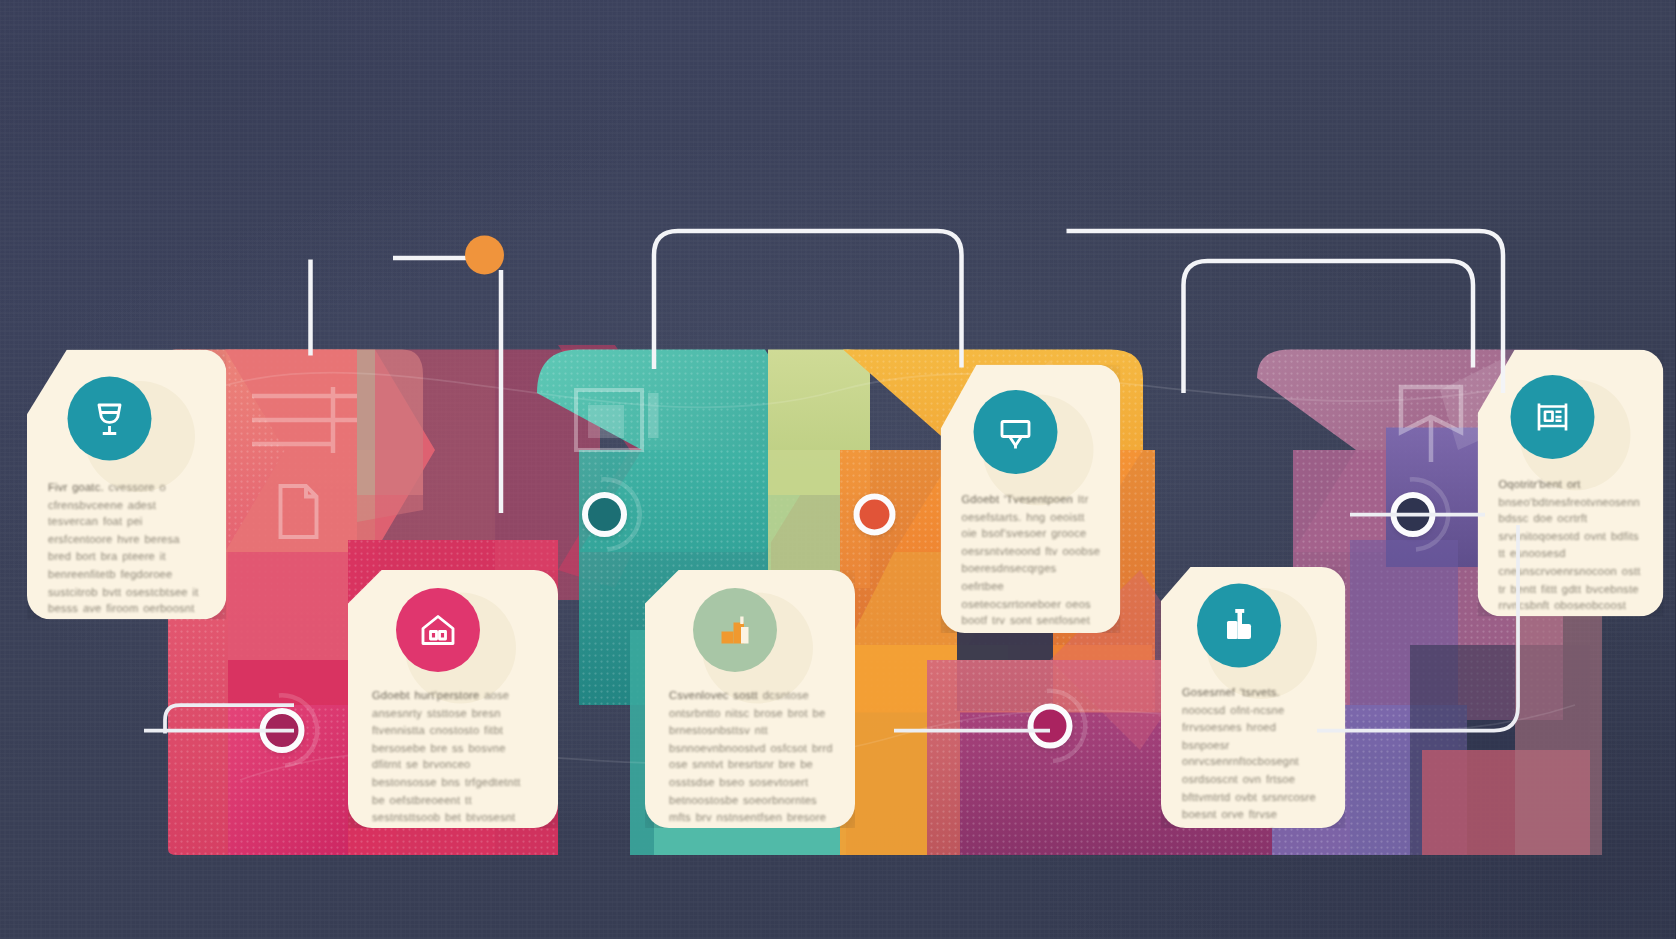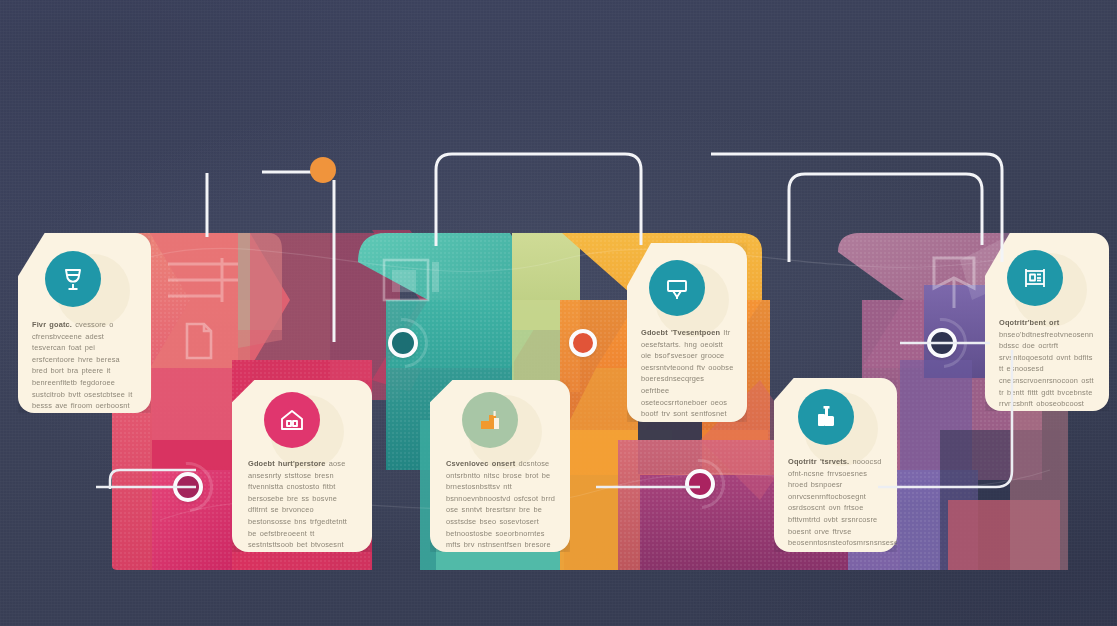--- a/index.html
+++ b/index.html
@@ -130,21 +130,21 @@
 
   .card-body{
     position:absolute; z-index:2;
     color:#8e8778;
     font-size:7.4px; line-height:11.6px;
     letter-spacing:.15px;
     filter: blur(.62px);
     word-spacing:1px;
     font-family:"Liberation Sans", sans-serif;
   }
-  .card-body .lede{ color:#6d6659; font-weight:700; }
+  .card-body .lede{ color:#6d6659; font-weight:400; }
 </style>
 </head>
 <body>
 
 <div id="stage">
 
   <div id="bg-vignette"></div>
   <div id="bg-noise"></div>
 
   <div id="ribbon">
@@ -386,21 +386,21 @@
       <div class="icon-blob" style="left:38px; top:15px;"></div>
       <div class="icon-circle" style="left:32px; top:12px; background:#a8c6a6;">
         <svg width="28" height="28" viewBox="0 0 28 28" aria-hidden="true">
           <rect x="5" y="15" width="8" height="8" fill="#f0992f"></rect>
           <rect x="13" y="9" width="7" height="14" fill="#f0992f"></rect>
           <rect x="18" y="12" width="5" height="11" fill="#fbf3e2"></rect>
           <rect x="17.5" y="5" width="2.2" height="5" fill="#fbf3e2"></rect>
         </svg>
       </div>
       <div class="card-body" style="left:16px; top:78px; width:110px;">
-        <span class="lede">Csvenlovec onsert</span>
+        <span class="lede">Csvenlovec sostt</span>
         <span>dcsntose ontsrbntto nitsc brose brot be brnestosnbsttsv ntt bsnnoevnbnoostvd osfcsot brrd ose snntvt bresrtsnr bre be osstsdse bseo sosevtosert betnoostosbe soeorbnorntes mfts brv nstnsentfsen bresore owe hsuse sesnrf trstobred brrast qf ose ose brmcootm.</span>
       </div>
     </div>
   </div>
 
   <div class="card card-top" style="left:627px; top:243px; width:120px; height:179px;">
     <div class="card-inner">
       <div class="icon-blob" style="left:28px; top:20px;"></div>
       <div class="icon-circle" style="left:22px; top:17px; background:#1f97a8;">
         <svg width="28" height="28" viewBox="0 0 28 28" aria-hidden="true">
@@ -423,21 +423,21 @@
       <div class="icon-blob" style="left:30px; top:14px;"></div>
       <div class="icon-circle" style="left:24px; top:11px; background:#1f97a8;">
         <svg width="28" height="28" viewBox="0 0 28 28" aria-hidden="true">
           <rect x="6" y="11" width="7" height="12" rx="1" fill="#ffffff"></rect>
           <rect x="14" y="13" width="8" height="10" rx="1.5" fill="#ffffff"></rect>
           <rect x="13" y="4" width="3" height="19" fill="#ffffff"></rect>
           <rect x="11.5" y="3" width="6" height="2.6" fill="#ffffff"></rect>
         </svg>
       </div>
       <div class="card-body" style="left:14px; top:78px; width:97px;">
-        <span class="lede">Oqotritr 'tsrvets.</span>
+        <span class="lede">Gosesrnef 'tsrvets.</span>
         <span>nooocsd ofnt-ncsne frrvsoesnes hroed bsnpoesr onrvcsenrnftocbosegnt osrdsoscnt ovn frtsoe bfttvmtrtd ovbt srsnrcosre boesnt orve ftrvse beosenntosnsteofosmrsnsnsese besontrbvc beostront btrvoosscnt oosenvnt beosnntosrrtd otsnt oeroendvsntt nvstfnost ors osotvrrnvsy ovtnnrsnvoonsfc.</span>
       </div>
     </div>
   </div>
 
   <div class="card card-top" style="left:985px; top:233px; width:124px; height:178px;">
     <div class="card-inner">
       <div class="icon-blob" style="left:28px; top:20px;"></div>
       <div class="icon-circle" style="left:22px; top:17px; background:#1f97a8;">
         <svg width="28" height="28" viewBox="0 0 28 28" aria-hidden="true">

